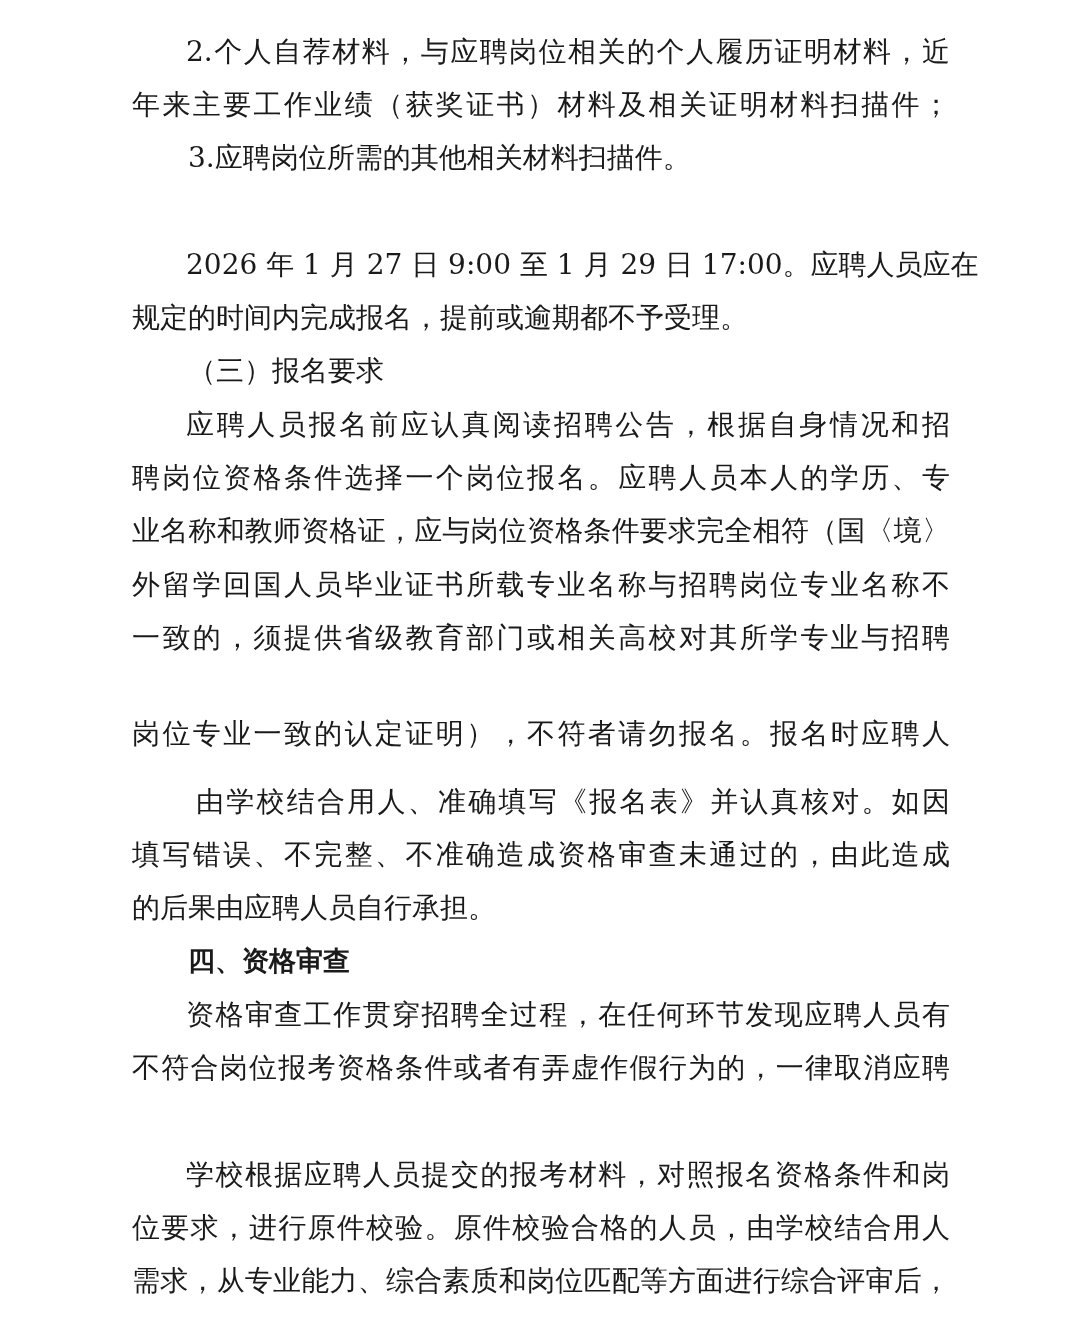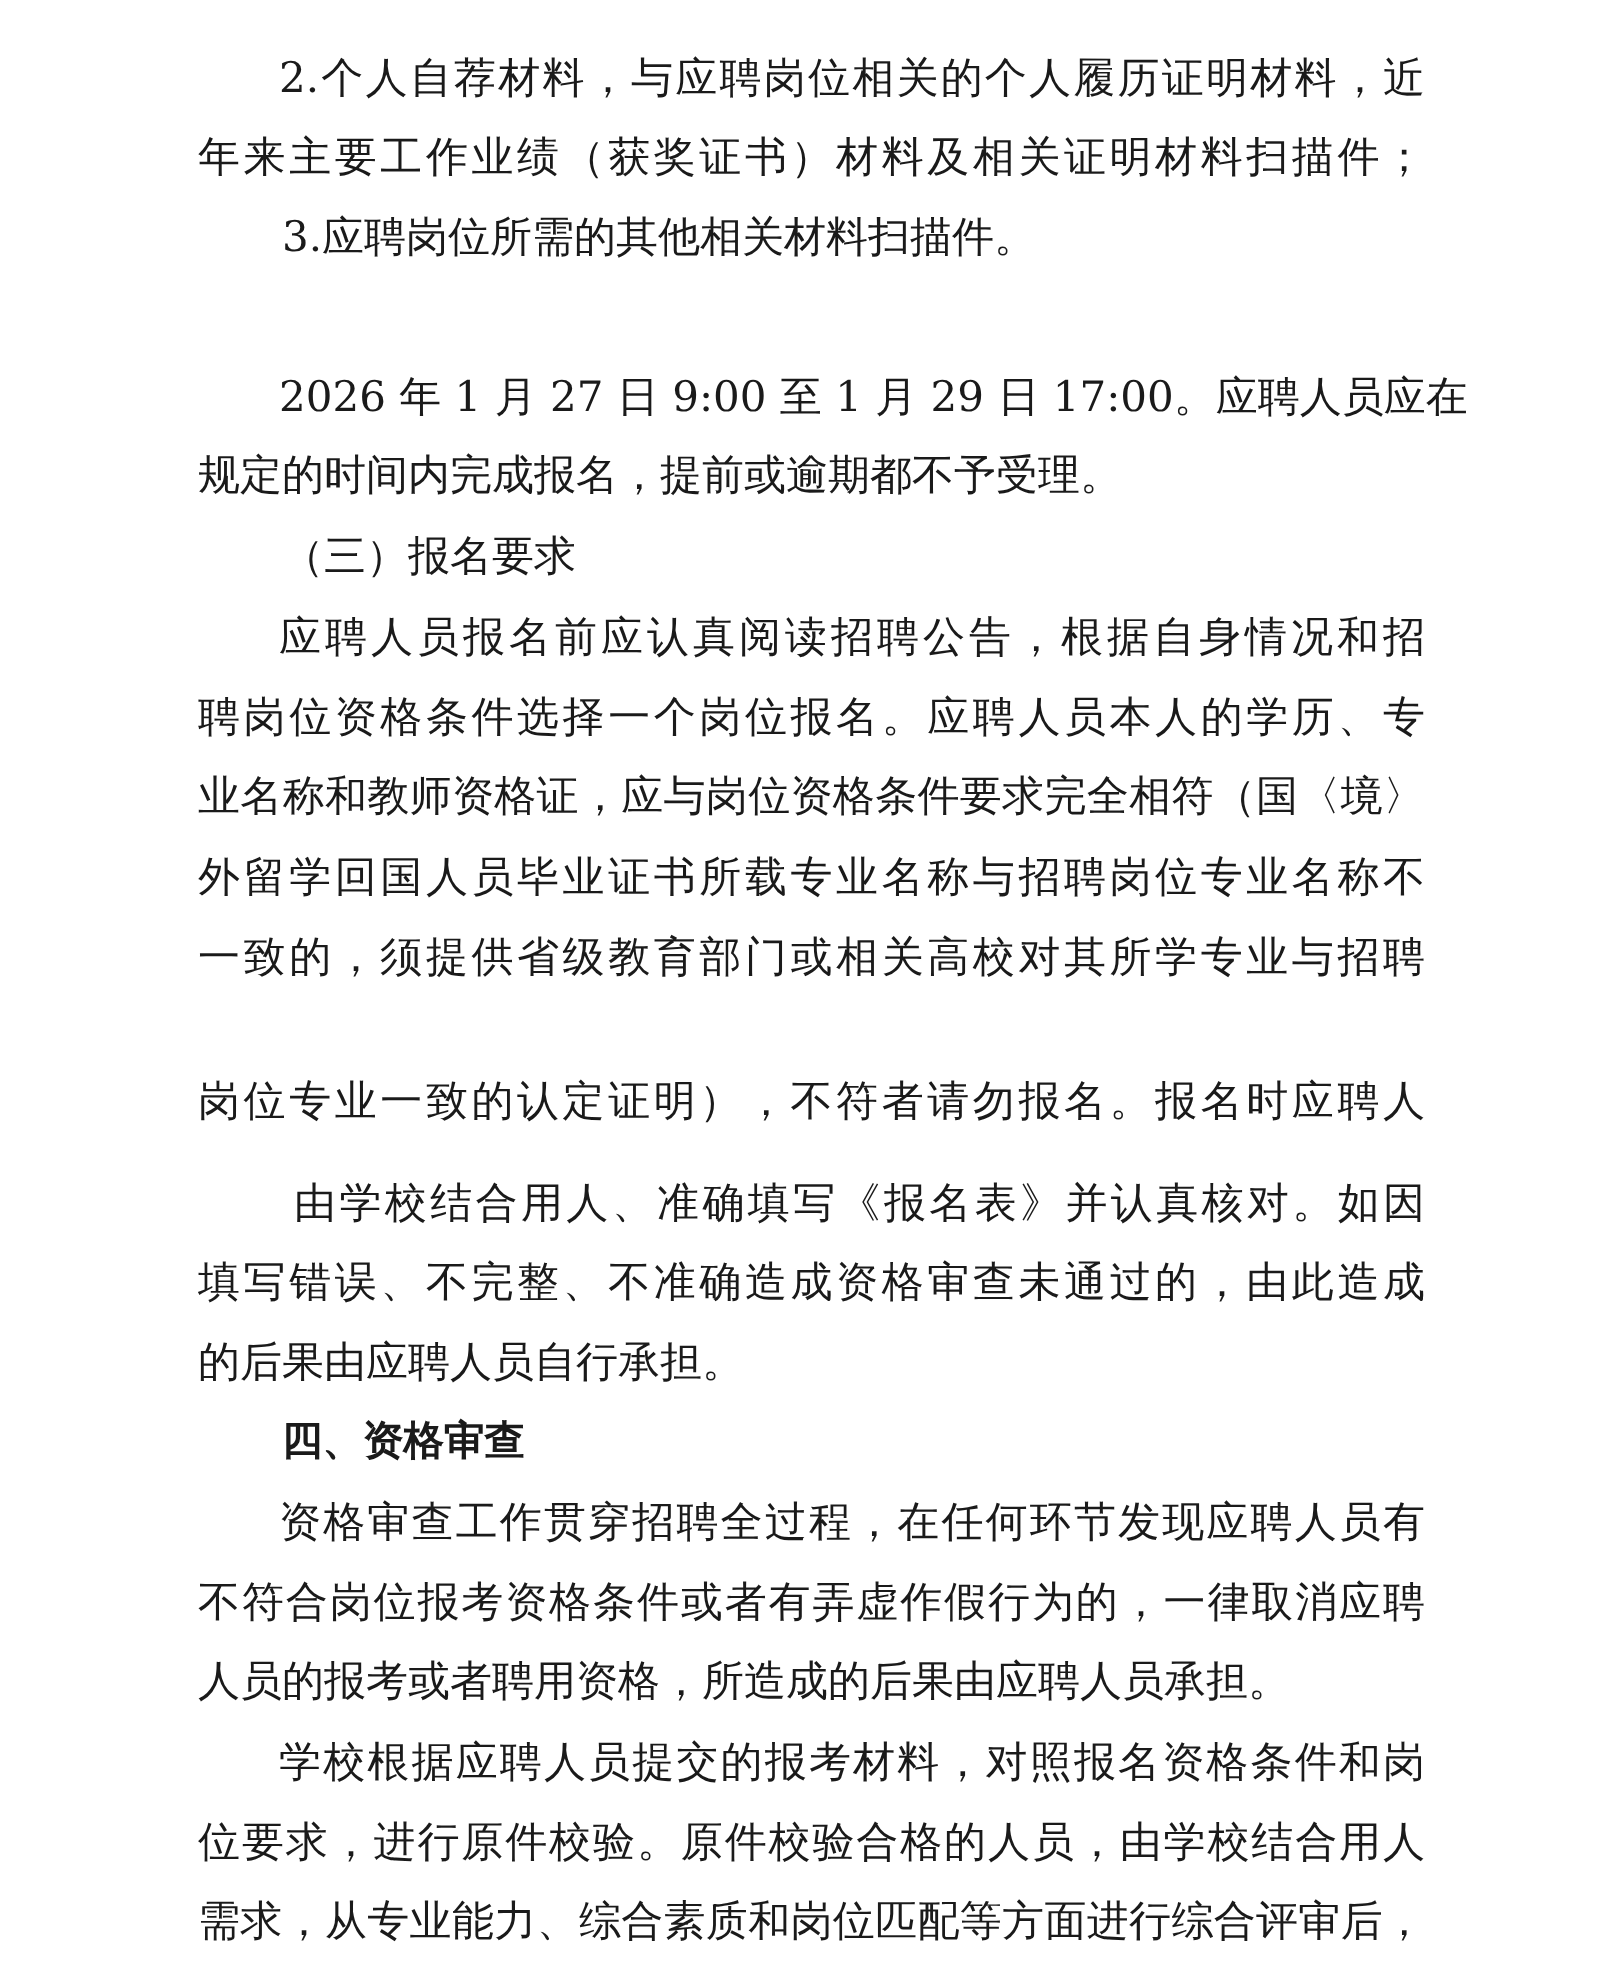--- a/index.html
+++ b/index.html
@@ -73,19 +73,18 @@
   <div class="line" style="top:618px;">一致的，须提供省级教育部门或相关高校对其所学专业与招聘</div>
   <div class="line" style="top:671px;margin-top:43px;">岗位专业一致的认定证明），不符者请勿报名。报名时应聘人</div>
 
   <div class="line indent" style="left:196px; width:754px; top:782px;">由学校结合用人、准确填写《报名表》并认真核对。如因</div>
   <div class="line" style="top:835px;">填写错误、不完整、不准确造成资格审查未通过的，由此造成</div>
   <div class="line sub" style="left:132px; top:888px;">的后果由应聘人员自行承担。</div>
 
   <div class="line heading" style="top:941px;">四、资格审查</div>
   <div class="line indent" style="top:995px;">资格审查工作贯穿招聘全过程，在任何环节发现应聘人员有</div>
   <div class="line" style="top:1048px;">不符合岗位报考资格条件或者有弄虚作假行为的，一律取消应聘</div>
-  <div class="line sub" style="left:132px; top:1101px;">人员的报考或者聘用资格，所造成的后果由应聘人员承担。</div>
 
   <div class="line indent" style="top:1155px;">学校根据应聘人员提交的报考材料，对照报名资格条件和岗</div>
   <div class="line" style="top:1261px;">需求，从专业能力、综合素质和岗位匹配等方面进行综合评审后，</div>
   <div class="line" style="top:1208px;">位要求，进行原件校验。原件校验合格的人员，由学校结合用人</div>
 
 </div>
 
 </body></html>

